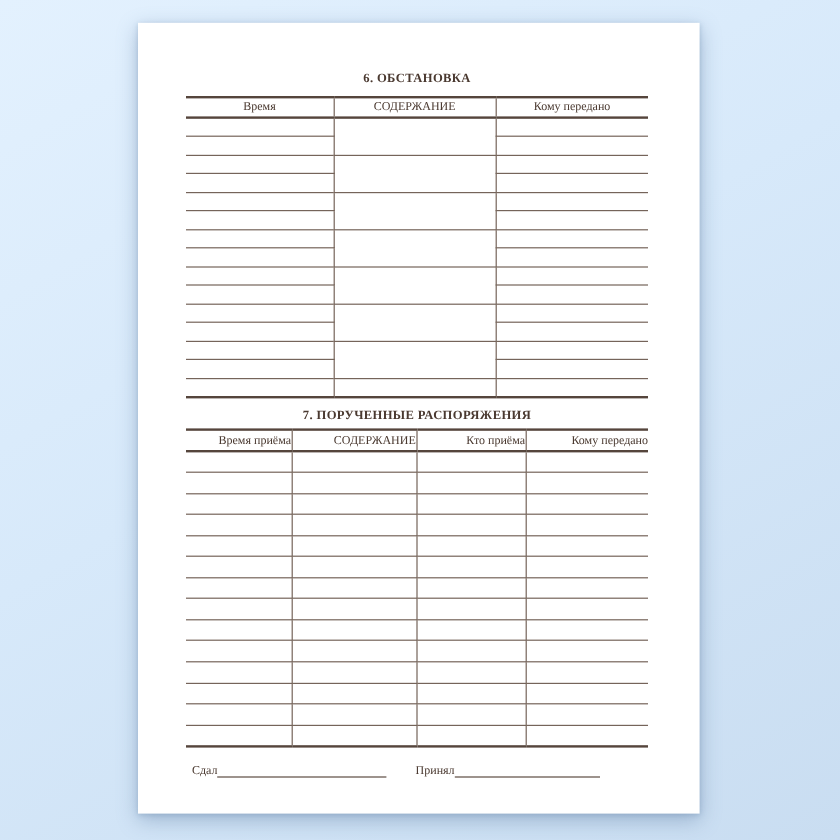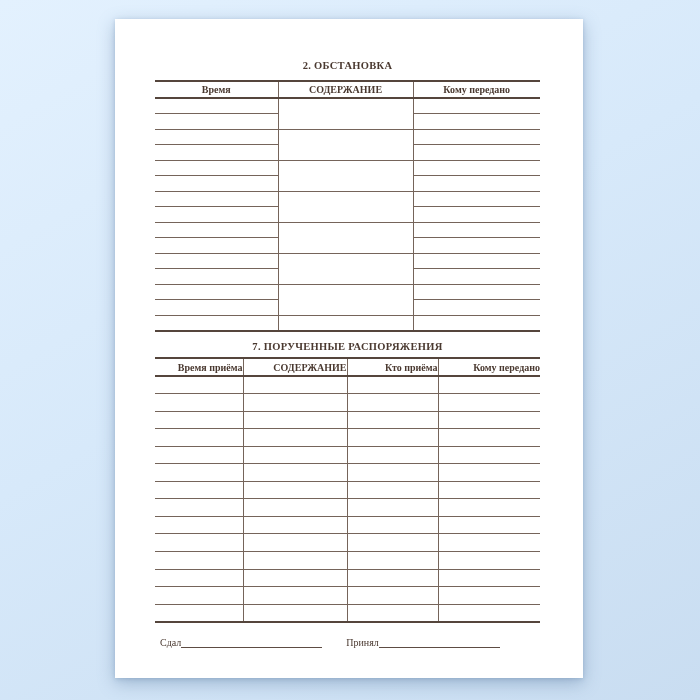--- a/index.html
+++ b/index.html
@@ -44,21 +44,20 @@
     font-weight:normal;
     font-size:10px;
     overflow:hidden;
   }
   tr>*:first-child{border-left:none;}
   tr>*:last-child{border-right:none;}
   thead th{
     border-top:2px solid var(--thick);
     border-bottom:2px solid var(--thick);
     height:17px;
-    font-weight:bold;
   }
   #table-orders thead th{height:18px;text-align:right;padding-left:4px;}
   #table-situation thead th{text-align:center;}
   #table-situation tbody tr{height:15.5px;}
   #table-orders tbody tr{height:17.55px;}
   tbody tr:last-child td{border-bottom:2px solid var(--thick);}
   .footer{
     position:absolute;left:45px;top:617px;
     display:flex;align-items:flex-end;
     font-size:10px;color:var(--text);
@@ -70,21 +69,21 @@
   }
   #line-handed{width:141px;}
   #line-received{width:121px;}
   .received-group{margin-left:24px;}
 </style>
 </head>
 <body>
 
 <div class="paper">
 
-  <div class="sec-title" id="title-1">2. ОБСТАНОВКА</div>
+  <div class="sec-title" id="title-1">6. ОБСТАНОВКА</div>
 
   <table id="table-situation">
     <colgroup>
       <col style="width:123px">
         <col style="width:135px">
         <col style="width:127px">
     </colgroup>
     <thead>
       <tr>
         <th>Время</th>

